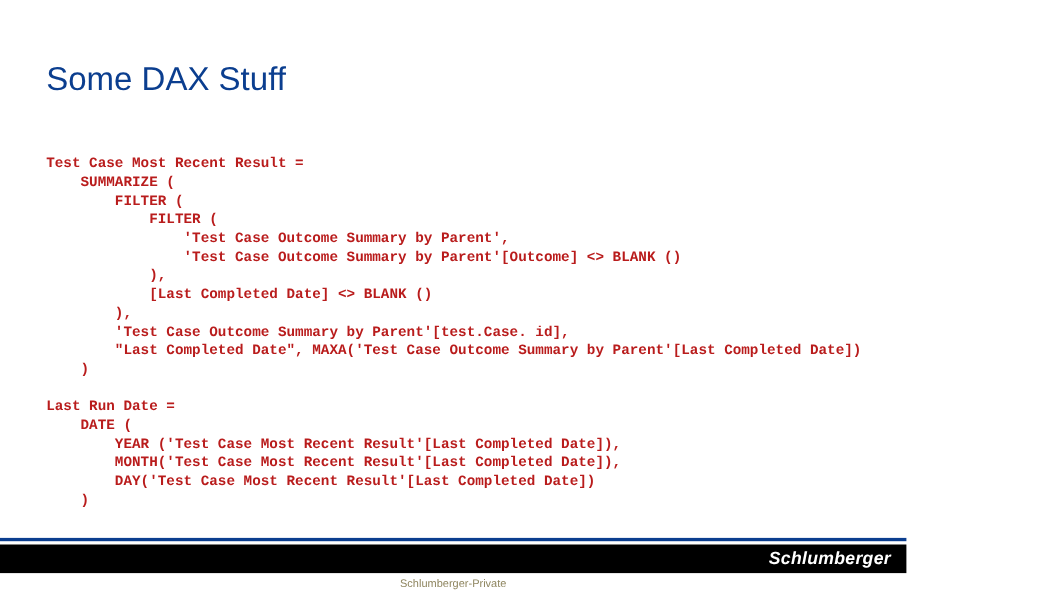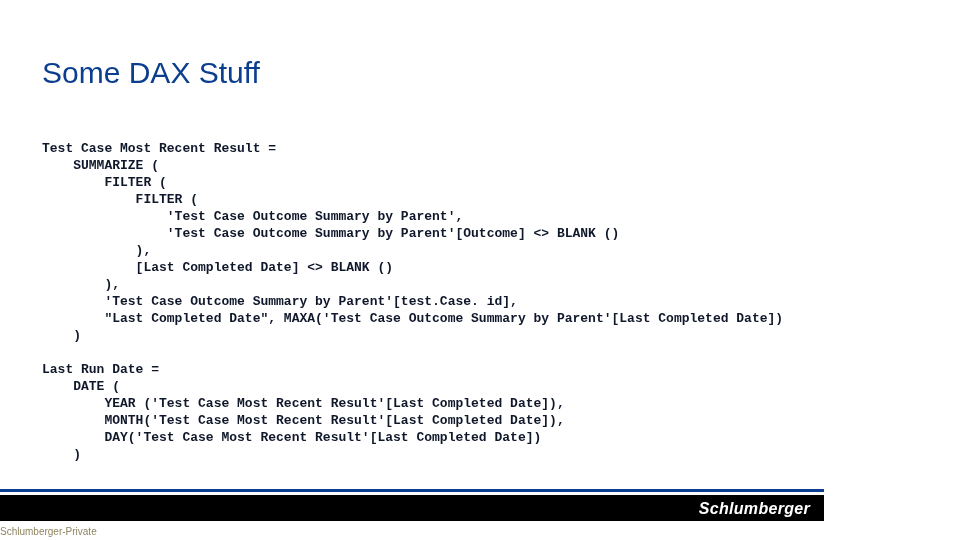--- a/index.html
+++ b/index.html
@@ -28,21 +28,21 @@
     letter-spacing: 0px;
   }
   .code-block {
     position: absolute;
     top: 140px;
     left: 42px;
     font-family: "Courier New", Courier, monospace;
     font-size: 13px;
     line-height: 17px;
     font-weight: bold;
-    color: #0f172a;
+    color: #b91c1c;
     white-space: pre;
   }
   .footer-bar {
     position: absolute;
     left: 0;
     right: 0;
     bottom: 19px;
     height: 26px;
     background: #000000;
   }
@@ -64,21 +64,21 @@
     font-size: 16px;
     letter-spacing: 0.3px;
     font-family: Arial, Helvetica, sans-serif;
     margin-top: 20px;
   }
   .confid {
     position: absolute;
     left: 0;
     right: 0;
     bottom: 3px;
-    text-align: left;
+    text-align: center;
     font-size: 10px;
     color: #8f8660;
   }
 </style>
 </head>
 <body>
 
 <div class="slide">
   <div class="title">Some DAX Stuff</div>
 

